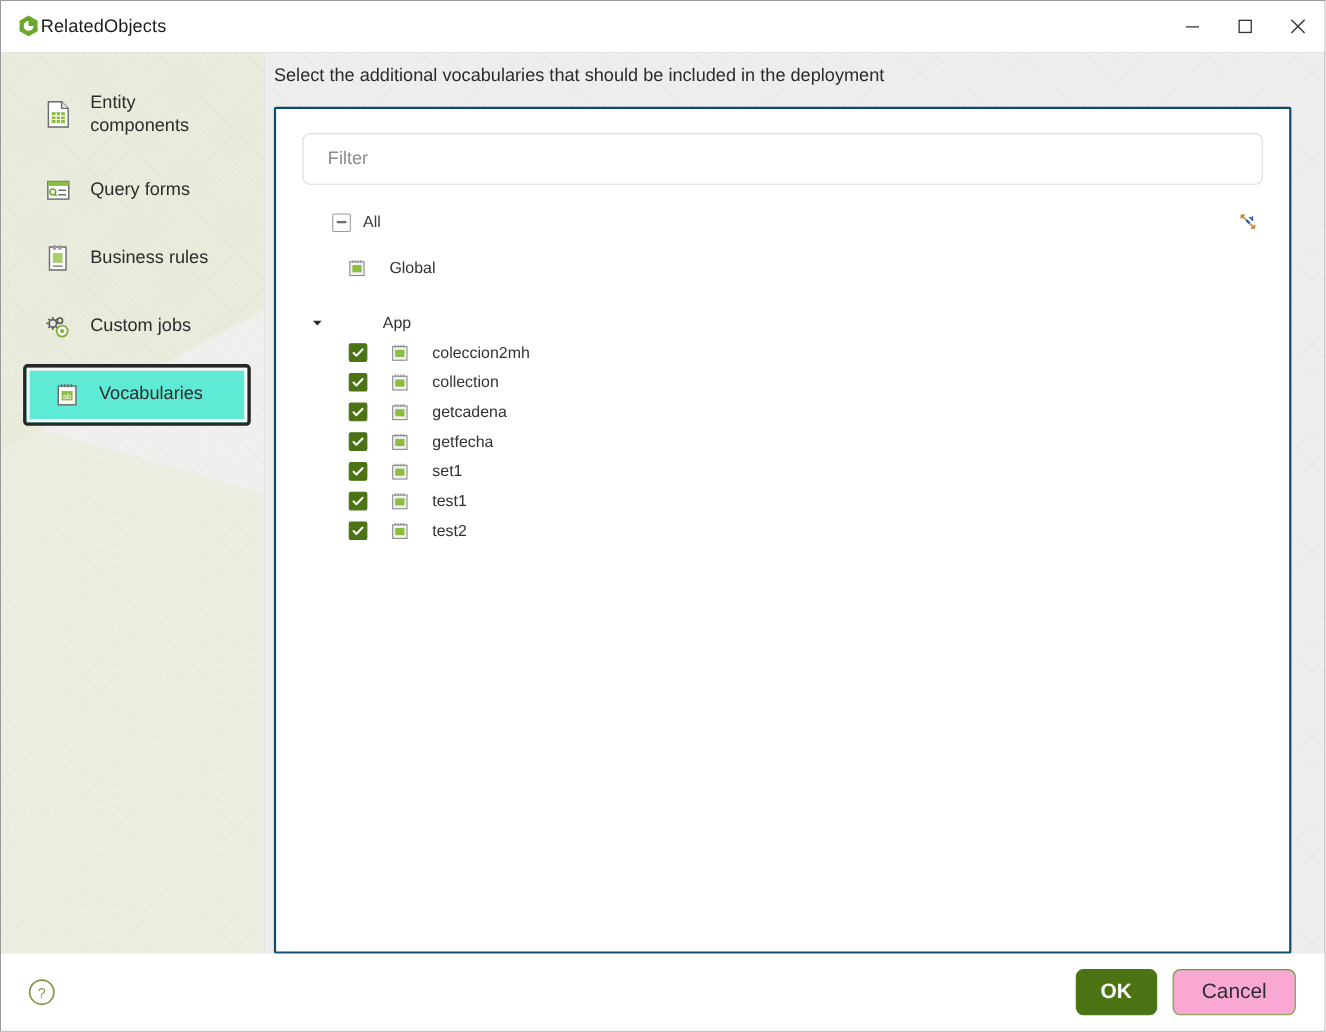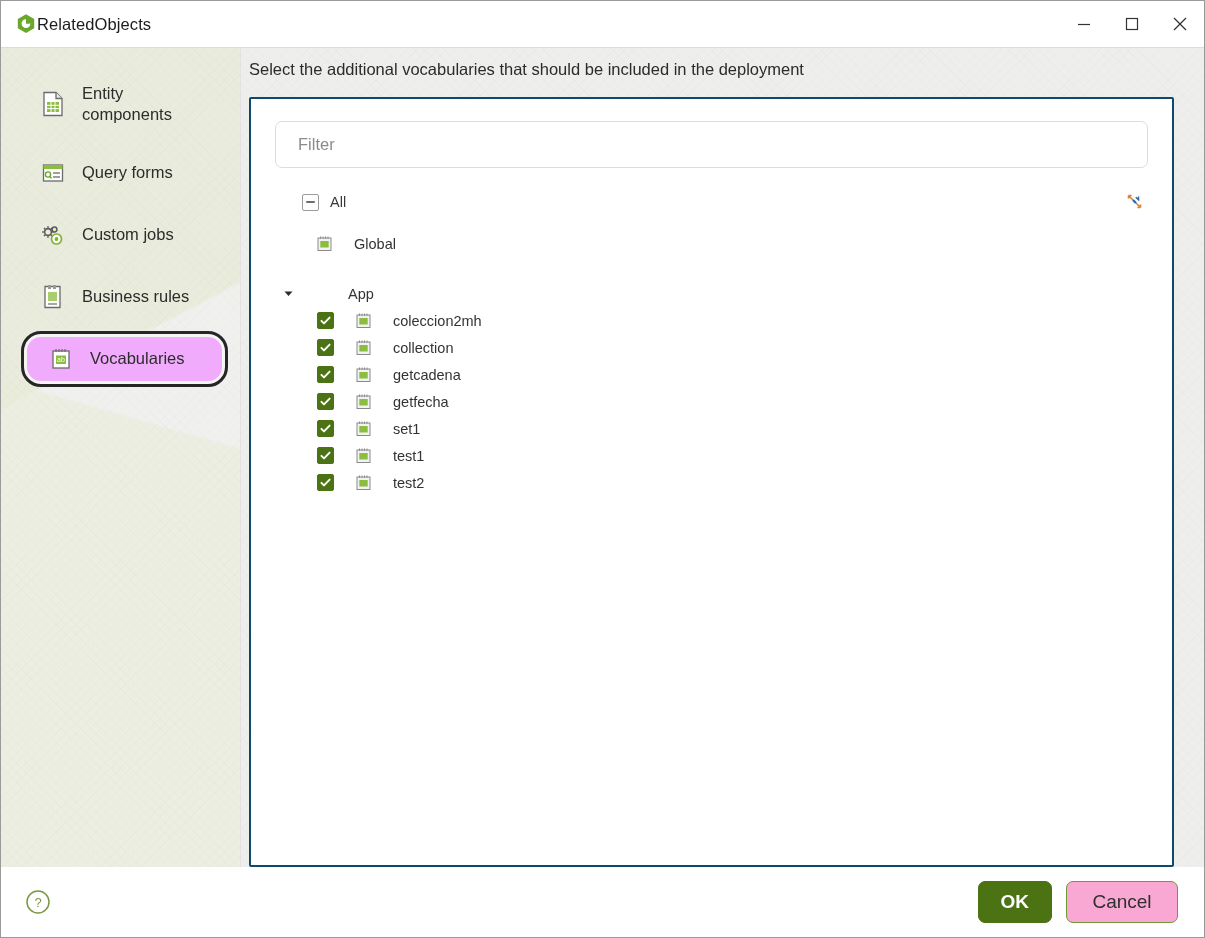--- a/index.html
+++ b/index.html
@@ -120,23 +120,23 @@
     justify-content: center;
     align-items: center;
   }
   .nav-item .nav-label {
     font-size: 16.5px;
     color: #2c2c2c;
     line-height: 1.3;
     max-width: 130px;
   }
   .nav-item.selected {
-    background: #f0abfc;
+    background: #5eead4;
     border: 3px solid #262626;
-    border-radius: 20px;
+    border-radius: 4px;
     box-shadow: inset 0 0 0 3px #f4f4f2;
     margin-left: 20px;
   }
 
   
   .content {
     flex: 1 1 auto;
     position: relative;
     background: #eeeeec;
     display: flex;
@@ -393,46 +393,46 @@
               <line x1="12" y1="16" x2="19" y2="16" stroke="#6b6b6b" stroke-width="1.3"></line>
               <circle cx="7" cy="13.5" r="2.6" fill="none" stroke="#6aa82b" stroke-width="1.4"></circle>
               <line x1="8.8" y1="15.4" x2="10.5" y2="17.2" stroke="#6aa82b" stroke-width="1.5"></line>
             </svg>
           </span>
           <span class="nav-label">Query forms</span>
         </div>
 
         <div class="nav-item">
           <span class="nav-icon">
+            <svg width="24" height="26" viewBox="0 0 24 26">
+              <path d="M4 2.5 h15 v21 h-15 z" fill="#ffffff" stroke="#6b6b6b" stroke-width="1.3"></path>
+              <rect x="7" y="1" width="3" height="4" fill="#9a9a9a"></rect>
+              <rect x="12" y="1" width="3" height="4" fill="#9a9a9a"></rect>
+              <rect x="7" y="8" width="9" height="9" fill="#8bbd3f" opacity="0.75"></rect>
+              <line x1="7" y1="20" x2="16" y2="20" stroke="#6b6b6b" stroke-width="1.2"></line>
+            </svg>
+          </span>
+          <span class="nav-label">Business rules</span>
+        </div>
+
+        <div class="nav-item">
+          <span class="nav-icon">
             <svg width="26" height="24" viewBox="0 0 26 24">
               <g fill="none" stroke="#5b5b5b" stroke-width="1.6">
                 <circle cx="8" cy="9" r="3.4"></circle>
                 <path d="M8 3.2 v1.6 M8 13.2 v1.6 M2.2 9 h1.6 M12.2 9 h1.6 M4 5 l1.1 1.1 M10.9 11.9 l1.1 1.1 M12 5 l-1.1 1.1 M5.1 11.9 L4 13"></path>
               </g>
               <g fill="none" stroke="#5b5b5b" stroke-width="1.5">
                 <circle cx="14.5" cy="6.5" r="2.4"></circle>
               </g>
               <circle cx="16.5" cy="16" r="5" fill="#ffffff" stroke="#7fb332" stroke-width="1.7"></circle>
               <circle cx="16.5" cy="16" r="1.9" fill="#7fb332"></circle>
             </svg>
           </span>
           <span class="nav-label">Custom jobs</span>
-        </div>
-
-        <div class="nav-item">
-          <span class="nav-icon">
-            <svg width="24" height="26" viewBox="0 0 24 26">
-              <path d="M4 2.5 h15 v21 h-15 z" fill="#ffffff" stroke="#6b6b6b" stroke-width="1.3"></path>
-              <rect x="7" y="1" width="3" height="4" fill="#9a9a9a"></rect>
-              <rect x="12" y="1" width="3" height="4" fill="#9a9a9a"></rect>
-              <rect x="7" y="8" width="9" height="9" fill="#8bbd3f" opacity="0.75"></rect>
-              <line x1="7" y1="20" x2="16" y2="20" stroke="#6b6b6b" stroke-width="1.2"></line>
-            </svg>
-          </span>
-          <span class="nav-label">Business rules</span>
         </div>
 
         <div class="nav-item selected">
           <span class="nav-icon">
             <svg width="24" height="24" viewBox="0 0 24 24">
               <rect x="4" y="4" width="16" height="17" fill="#ffffff" stroke="#6b6b6b" stroke-width="1.3"></rect>
               <g stroke="#6b6b6b" stroke-width="1.2">
                 <line x1="7" y1="2" x2="7" y2="5"></line>
                   <line x1="10" y1="2" x2="10" y2="5"></line>
                 <line x1="13" y1="2" x2="13" y2="5"></line>

